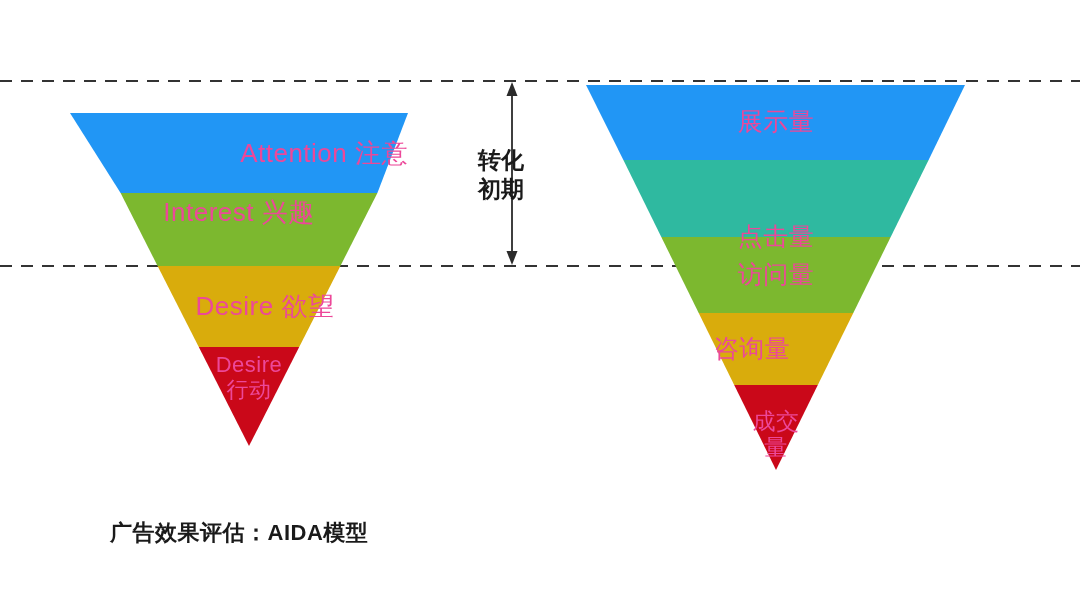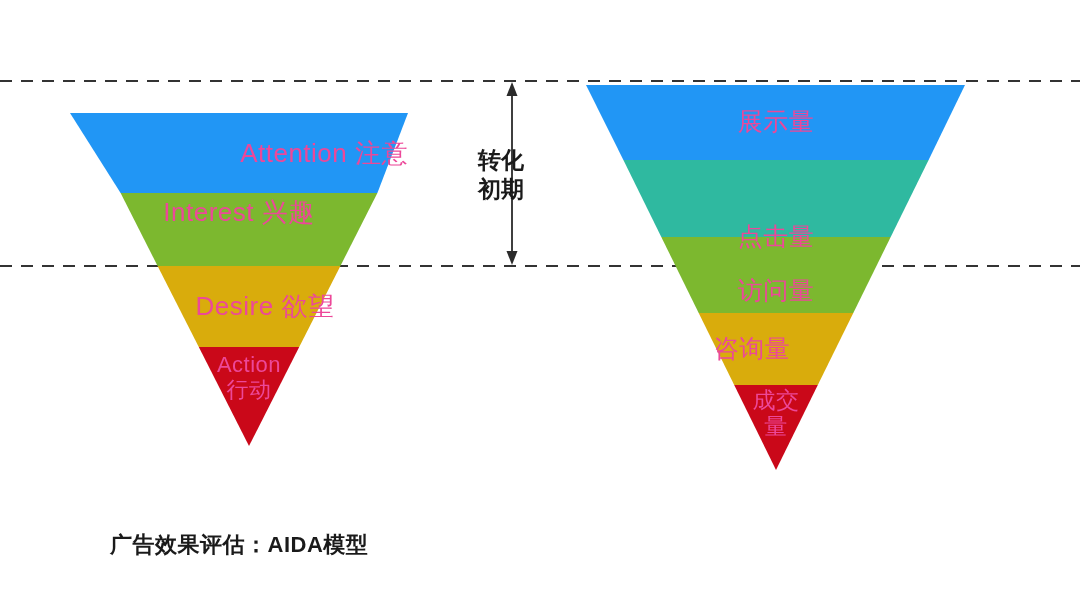--- a/index.html
+++ b/index.html
@@ -38,21 +38,21 @@
     white-space: pre-line;
     line-height: 1.12;
     letter-spacing: 0.5px;
     pointer-events: none;
   }
 
   .left-funnel .band-label { font-size: 26px; }
   .left-funnel .band-label.small { font-size: 22px; }
 
   .right-funnel .band-label { font-size: 25px; }
-  .right-funnel .band-label.tiny { font-size: 23px; }
+  .right-funnel .band-label.tiny { font-size: 23px; margin-top: 21px; }
 
   
   .center-note {
     position: absolute;
     left: 478px;
     top: 146px;
     width: 72px;
     text-align: left;
     font-size: 23px;
     font-weight: bold;
@@ -62,21 +62,20 @@
   }
 
   
   .caption {
     position: absolute;
     font-size: 22px;
     font-weight: bold;
     color: #1a1a1a;
     letter-spacing: 0.5px;
     white-space: nowrap;
-    margin-top: 12px;
   }
   #caption-left  { left: 110px; top: 518px; }
   #caption-right { left: 676px; top: 518px; }
 </style>
 </head>
 <body>
 
 <div id="stage">
 
   <svg class="canvas" viewBox="0 0 1080 593" xmlns="http://www.w3.org/2000/svg">
@@ -114,28 +113,28 @@
       <line x1="512" y1="90" x2="512" y2="257" stroke="#3f3f3f" stroke-width="2"></line>
       <polygon points="512,82 517.5,96 506.5,96" fill="#2b2b2b"></polygon>
       <polygon points="512,265 517.5,251 506.5,251" fill="#2b2b2b"></polygon>
     </g>
   </svg>
 
   <div class="left-funnel">
     <div class="band-label" style="left:70px; top:139px; width:338px;text-align:right;">Attention 注意</div>
     <div class="band-label" style="left:100px; top:198px; width:278px;">Interest 兴趣</div>
     <div class="band-label" style="left:156px; top:292px; width:218px;">Desire 欲望</div>
-    <div class="band-label small" style="left:180px; top:353px; width:138px;">Action
+    <div class="band-label small" style="left:180px; top:353px; width:138px;">Desire
 行动</div>
   </div>
 
   <div class="right-funnel">
     <div class="band-label" style="left:626px; top:107px; width:300px;">展示量</div>
     <div class="band-label" style="left:663px; top:192px; width:226px;margin-top:30px;">点击量</div>
-    <div class="band-label" style="left:700px; top:260px; width:152px;margin-top:16px;">访问量</div>
+    <div class="band-label" style="left:700px; top:260px; width:152px;">访问量</div>
     <div class="band-label" style="left:692px; top:334px; width:120px;">咨询量</div>
     <div class="band-label tiny" style="left:736px; top:388px; width:80px;">成交
 量</div>
   </div>
 
   <div class="center-note">转化
 初期</div>
 
   <div id="caption-left" class="caption">广告效果评估：AIDA模型</div>
 

